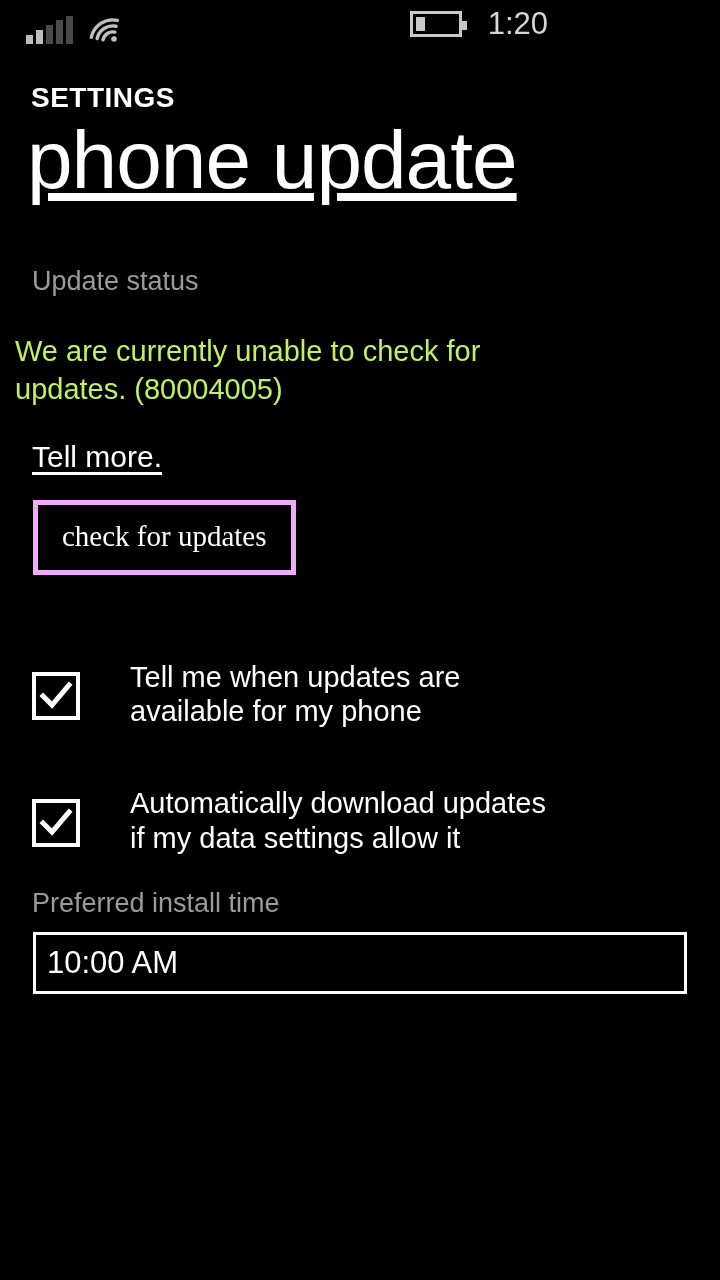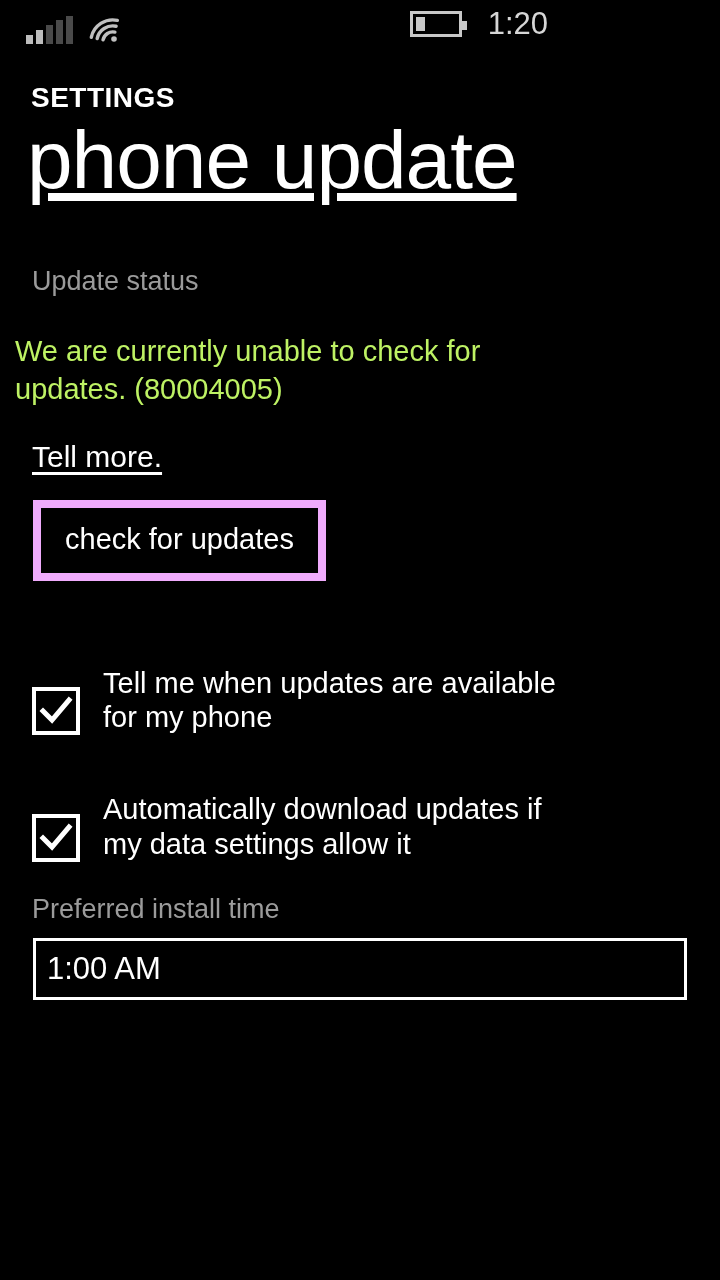--- a/index.html
+++ b/index.html
@@ -169,38 +169,39 @@
     text-underline-offset: 5px;
     margin-top: 33px;
     margin-left: 32px;
     cursor: pointer;
   }
 
   .btn-row { margin-top: 28px; padding-left: 33px; }
 
   .btn {
     display: inline-block;
-    border: 8px solid #f0abfc;
+    border: 5px solid #f0abfc;
     background: #000000;
     color: #ffffff;
     font-size: 29px;
     line-height: 1;
     padding: 17px 24px 19px 24px;
     cursor: pointer;
-    font-family: Liberation Sans, sans-serif;
+    font-family: Liberation Serif, serif;
   }
 
   .checks { margin-top: 85px; }
 
   .check-row {
     display: flex;
-    align-items: flex-end;
+    align-items: center;
     padding-left: 32px;
     padding-right: 18px;
     cursor: pointer;
+    gap: 27px;
   }
   .check-row + .check-row { margin-top: 57px; }
 
   .checkbox {
     flex: 0 0 auto;
     width: 48px;
     height: 48px;
     border: 4px solid #ffffff;
     background: #000000;
     position: relative;
@@ -315,18 +316,18 @@
           </svg>
         </span>
         <span class="check-label">Automatically download updates if my data settings allow it</span>
       </div>
 
     </div>
 
     <div class="install-time-label">Preferred install time</div>
 
     <div class="select-box">
-      <span class="select-value">1:00 AM</span>
+      <span class="select-value">10:00 AM</span>
     </div>
 
   </div>
 
 </div>
 
 </body></html>

